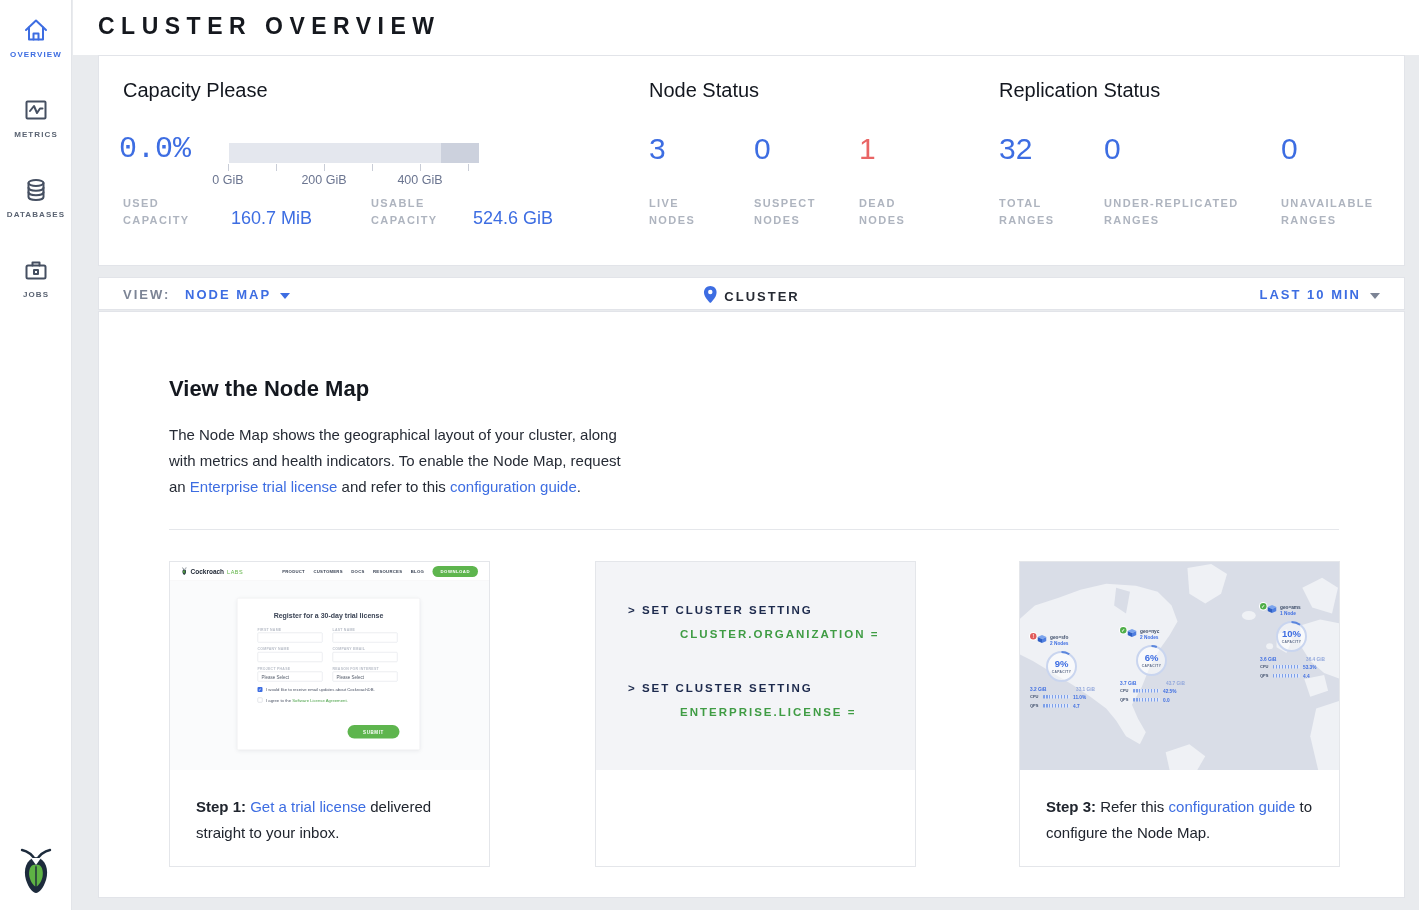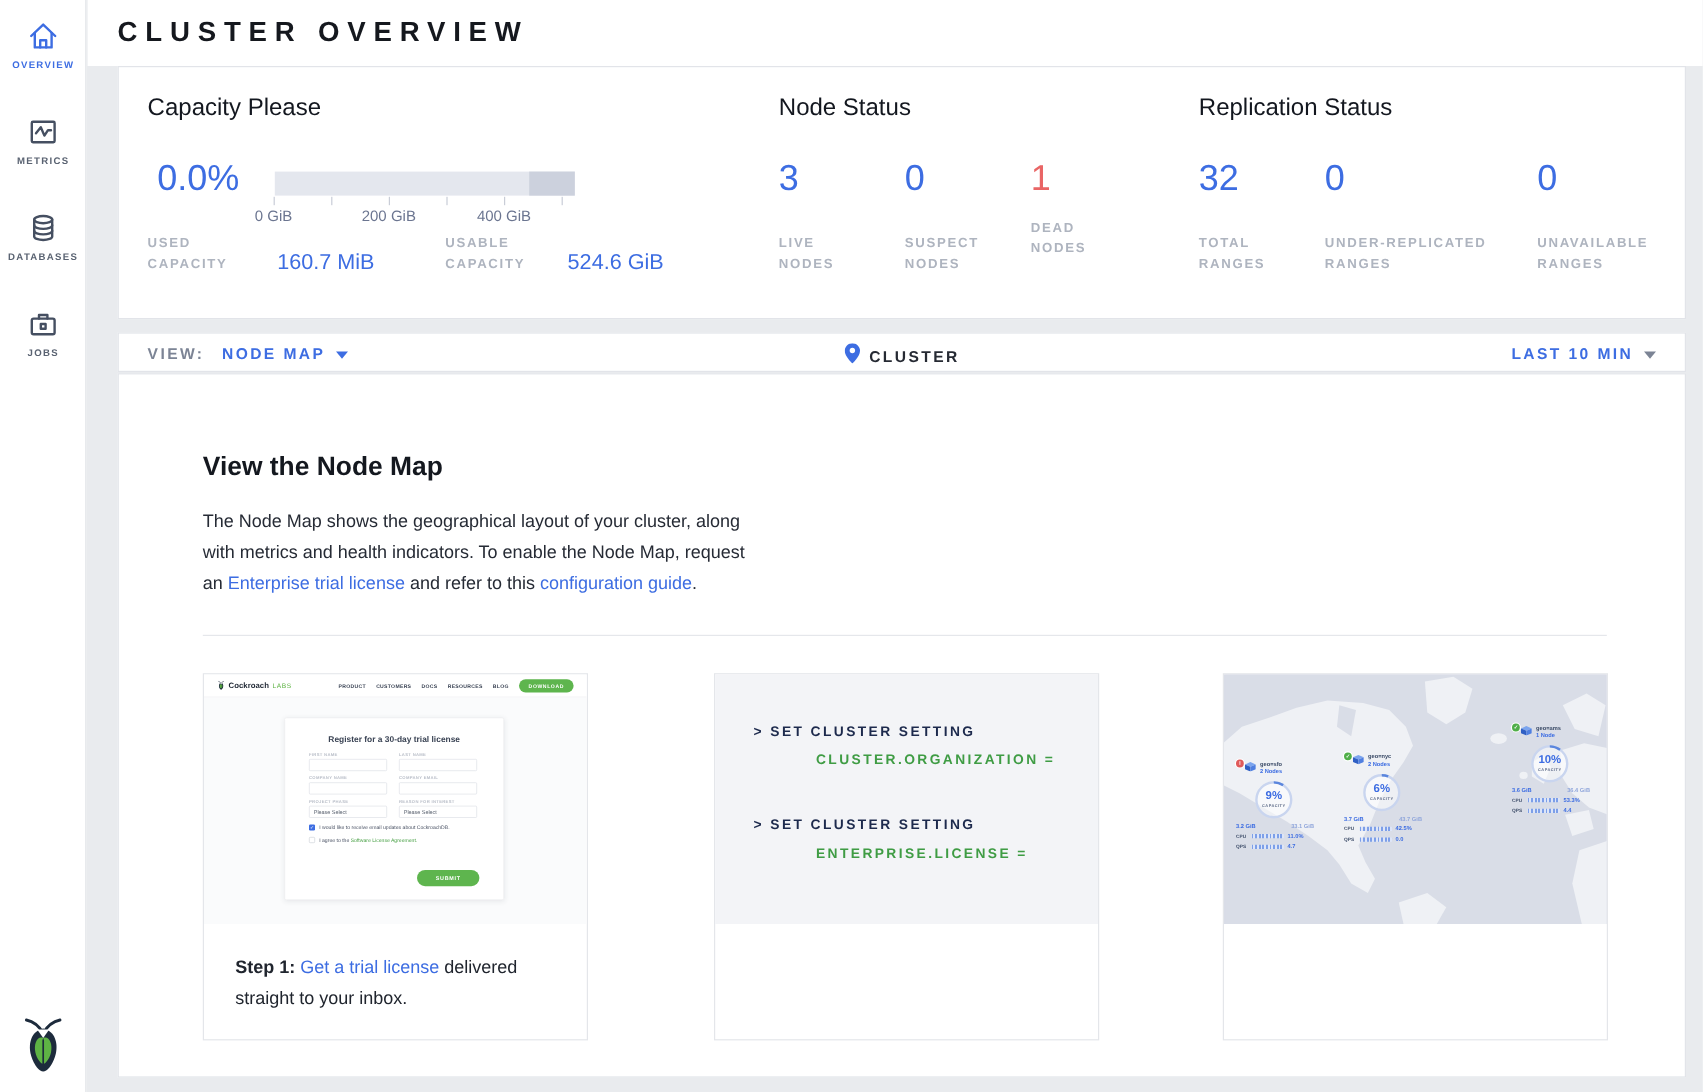--- a/index.html
+++ b/index.html
@@ -156,21 +156,21 @@
     </svg>
   </div>
 </nav>
 
 <div class="header-band"></div>
 <h1 class="page-title">CLUSTER OVERVIEW</h1>
 
 <section class="card summary-card">
 
   <h2 class="sec-title" style="left:24px;top:23px;">Capacity Please</h2>
-  <div class="big-num" style="left:32px;top:76px;">0.0%</div>
+  <div class="big-num" style="left:20px;top:76px;font-family:Liberation Mono, monospace;">0.0%</div>
   <div class="cap-bar">
       <span class="dark"></span>
     </div>
   <span class="tick" style="left:129px;"></span>
   <span class="tick" style="left:177px;"></span>
   <span class="tick" style="left:225px;"></span>
   <span class="tick" style="left:273px;"></span>
   <span class="tick" style="left:321px;"></span>
   <span class="tick" style="left:369px;"></span>
   <span class="tick-lbl" style="left:99px;">0 GiB</span>
@@ -180,21 +180,21 @@
   <div class="stat-val" style="left:132px;top:152px;">160.7 MiB</div>
   <div class="stat-lbl" style="left:272px;top:139px;width:92px;">USABLE CAPACITY</div>
   <div class="stat-val" style="left:374px;top:152px;">524.6 GiB</div>
 
   <h2 class="sec-title" style="left:550px;top:23px;">Node Status</h2>
   <div class="big-num" style="left:550px;top:76px;">3</div>
   <div class="big-num" style="left:655px;top:76px;">0</div>
   <div class="big-num red" style="left:760px;top:76px;">1</div>
   <div class="stat-lbl" style="left:550px;top:139px;width:80px;">LIVE NODES</div>
   <div class="stat-lbl" style="left:655px;top:139px;width:80px;">SUSPECT NODES</div>
-  <div class="stat-lbl" style="left:760px;top:126px;width:80px;">DEAD NODES</div>
+  <div class="stat-lbl" style="left:760px;top:139px;width:80px;">DEAD NODES</div>
 
   <h2 class="sec-title" style="left:900px;top:23px;">Replication Status</h2>
   <div class="big-num" style="left:900px;top:76px;">32</div>
   <div class="big-num" style="left:1005px;top:76px;">0</div>
   <div class="big-num" style="left:1182px;top:76px;">0</div>
   <div class="stat-lbl" style="left:900px;top:139px;width:75px;">TOTAL RANGES</div>
   <div class="stat-lbl" style="left:1005px;top:139px;width:165px;">UNDER-REPLICATED RANGES</div>
   <div class="stat-lbl" style="left:1182px;top:139px;width:110px;">UNAVAILABLE RANGES</div>
 </section>
 
@@ -415,14 +415,15 @@
               <span class="m-val">53.3%</span>
             </div>
           <div class="m-row" style="top:146px;">
               <span class="m-lab">QPS</span>
               <span class="m-bar"></span>
               <span class="m-val">4.4</span>
             </div>
         </div>
       </div>
     </div>
+    <p class="step-caption"><b>Step 3:</b><span> Refer this </span><a class="lnk">configuration guide</a><span> to configure the Node Map.</span></p>
   </div>
 </section>
 
 </body></html>

